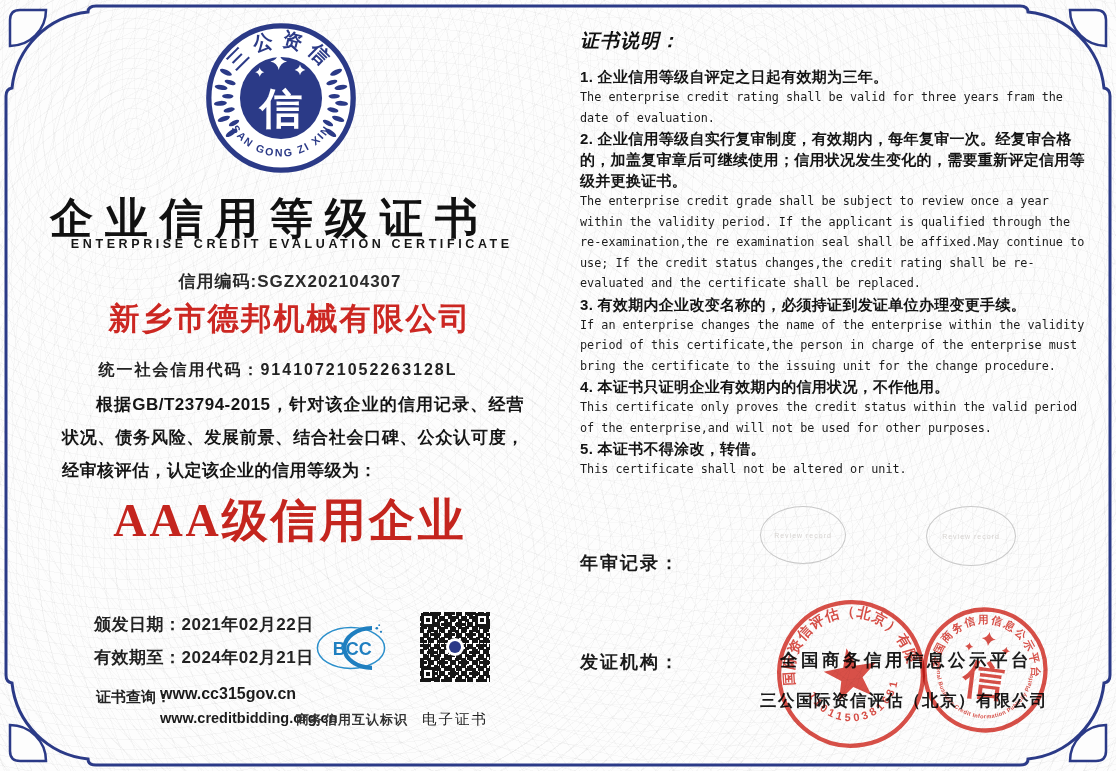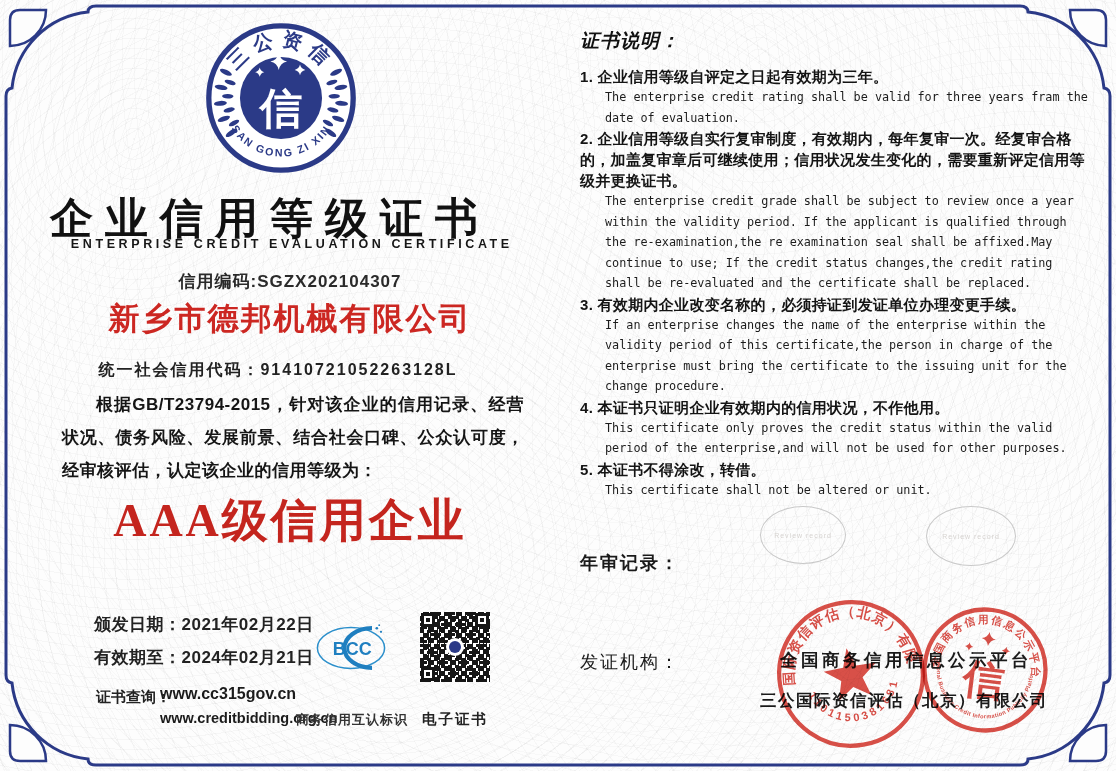--- a/index.html
+++ b/index.html
@@ -49,33 +49,33 @@
       background:
         repeating-conic-gradient(#161616 0% 25%, transparent 0% 50%) 0px 0px/7px 7px,
         repeating-conic-gradient(#161616 0% 25%, transparent 0% 50%) 3px 4px/11px 11px,
         #fff;}
   .qr .finder{position:absolute;width:14px;height:14px;border:3px solid #161616;background:#fff;box-sizing:border-box;}
   .qr .finder i{position:absolute;left:2px;top:2px;width:4px;height:4px;background:#161616;}
   .qr .f-tl{left:1px;top:1px;} .qr .f-tr{right:1px;top:1px;} .qr .f-bl{left:1px;bottom:1px;}
   .qr .center-dot{position:absolute;left:26px;top:26px;width:18px;height:18px;background:#fff;border-radius:50%;}
   .qr .center-dot i{position:absolute;left:3px;top:3px;width:12px;height:12px;background:#2b3a87;border-radius:50%;}
   .qr-caption{left:420px;top:710px;width:70px;text-align:center;color:#222;
-      font-family:"Liberation Serif","DejaVu Serif",serif;font-size:14.5px;font-weight:700;letter-spacing:2px;}
+      font-family:"Liberation Serif","DejaVu Serif",serif;font-size:14.5px;font-weight:400;letter-spacing:2px;}
   
   .notes-title{left:580px;top:28px;color:#111;font-size:19px;font-weight:bold;letter-spacing:1px;font-style:italic;}
   .notes{left:580px;top:66px;width:512px;color:#141414;}
   .note-zh{font-size:15px;font-weight:600;line-height:21px;letter-spacing:0.3px;}
   .note-en{font-family:"DejaVu Sans Mono","Liberation Mono",monospace;
-           font-size:11.8px;line-height:20.5px;color:#1c1c1c;margin-left:25px;}
+           font-size:11.8px;line-height:20.5px;color:#1c1c1c;}
   .review-label{left:580px;top:521px;color:#1a1a1a;font-size:18px;font-weight:600;letter-spacing:2px;margin-top:30px;}
   .stamp-oval{border:1.4px solid #c9c9c9;border-radius:50%;display:flex;align-items:center;justify-content:center;}
   .oval1{left:760px;top:506px;width:84px;height:56px;}
   .oval2{left:926px;top:506px;width:88px;height:58px;}
   .stamp-oval span{font-size:7px;color:#d6d3d0;letter-spacing:1px;}
-  .issuer-label{left:580px;top:650px;color:#1a1a1a;font-size:18px;font-weight:400;letter-spacing:2px;}
+  .issuer-label{left:580px;top:650px;color:#1a1a1a;font-size:18px;font-weight:700;letter-spacing:2px;}
   .issuer-name{color:#1a1a1a;font-weight:600;z-index:2;}
   .issuer-name1{left:780px;top:648px;font-size:17.5px;letter-spacing:3.5px;white-space:nowrap;}
   .issuer-name2{left:760px;top:690px;font-size:16.5px;letter-spacing:1.5px;white-space:nowrap;}
   .seal{z-index:5;mix-blend-mode:multiply;opacity:0.88;}
   .seal1{left:775px;top:598px;transform:rotate(-10deg);}
   .seal2{left:921px;top:606px;transform:rotate(7deg);}
 </style>
 </head>
 <body>
 

